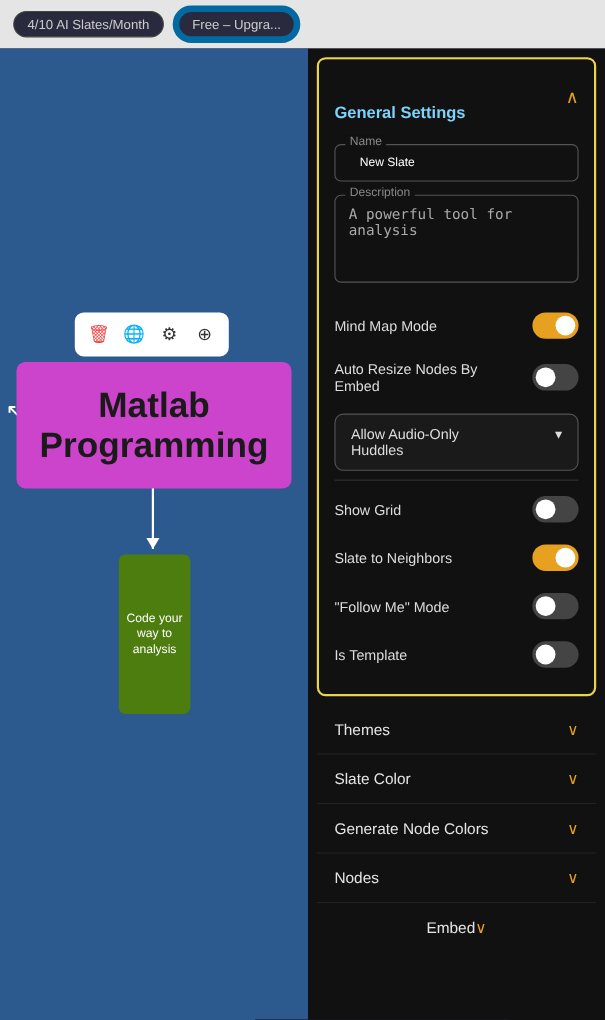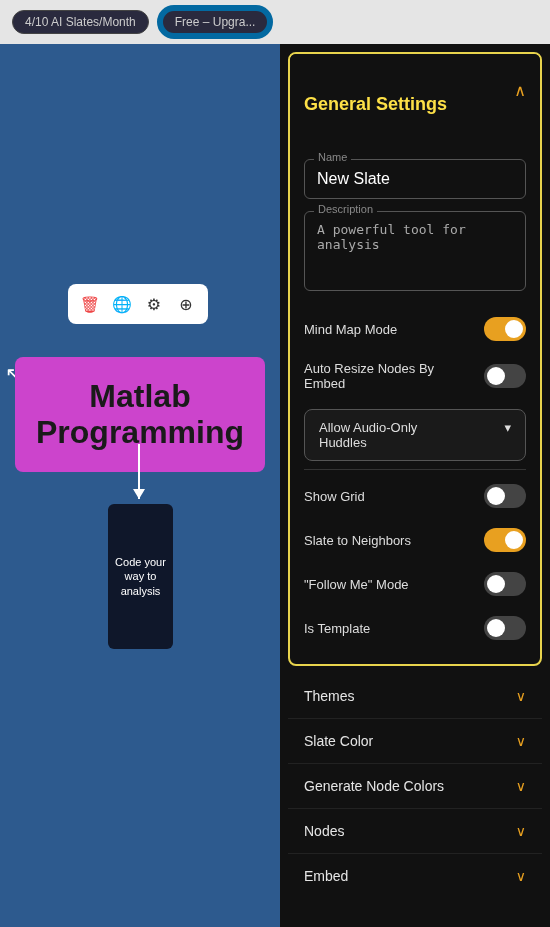--- a/index.html
+++ b/index.html
@@ -86,21 +86,20 @@
       position: absolute;
       top: 285px;
       left: 15px;
       width: 250px;
       height: 115px;
       background: #cc44cc;
       border-radius: 8px;
       display: flex;
       align-items: center;
       justify-content: center;
-      margin-top: 28px;
     }
     .main-node-text {
       color: #1a1a1a;
       font-size: 32px;
       font-weight: bold;
       text-align: center;
       line-height: 1.1;
     }
 
     
@@ -125,21 +124,21 @@
       border-top: 10px solid #fff;
     }
 
     
     .child-node {
       position: absolute;
       top: 460px;
       left: 108px;
       width: 65px;
       height: 145px;
-      background: #0f172a;
+      background: #4d7c0f;
       border-radius: 6px;
       display: flex;
       align-items: center;
       justify-content: center;
       padding: 6px;
     }
     .child-node-text {
       color: #fff;
       font-size: 11px;
       text-align: center;
@@ -174,33 +173,32 @@
     }
 
     .settings-header {
       display: flex;
       justify-content: space-between;
       align-items: center;
       padding: 12px 14px;
       background: #111;
     }
     .settings-header-title {
-      color: #fde047;
-      font-size: 18px;
+      color: #7dd3fc;
+      font-size: 15px;
       font-weight: 600;
       margin-top: 28px;
     }
     .chevron {
       color: #e8a020;
       font-size: 16px;
     }
 
     .settings-body {
       padding: 8px 14px 14px;
-      margin-top: 24px;
     }
 
     
     .field-group {
       position: relative;
       margin-bottom: 12px;
     }
     .field-label {
       position: absolute;
       top: -8px;
@@ -209,22 +207,22 @@
       color: #888;
       font-size: 11px;
       padding: 0 4px;
     }
     .field-input {
       width: 100%;
       background: #111;
       border: 1px solid #555;
       border-radius: 6px;
       color: #fff;
-      padding: 10px 12px;
-      font-size: 16px;
+      padding: 10px 22px;
+      font-size: 11px;
       outline: none;
     }
     .field-textarea {
       width: 100%;
       background: #111;
       border: 1px solid #555;
       border-radius: 6px;
       color: #aaa;
       padding: 10px 12px;
       font-size: 13px;
@@ -300,21 +298,21 @@
     
     .collapsed-section {
       display: flex;
       justify-content: space-between;
       align-items: center;
       padding: 14px 16px;
       margin: 0 8px;
       cursor: pointer;
       border-bottom: 1px solid #222;
     }
-    .collapsed-section:last-child { border-bottom: none; }
+    .collapsed-section:last-child { border-bottom: none; justify-content: center; }
     .collapsed-title {
       color: #e5e5e5;
       font-size: 14px;
       font-weight: 500;
     }
     .collapsed-chevron {
       color: #e8a020;
       font-size: 14px;
     }
 

